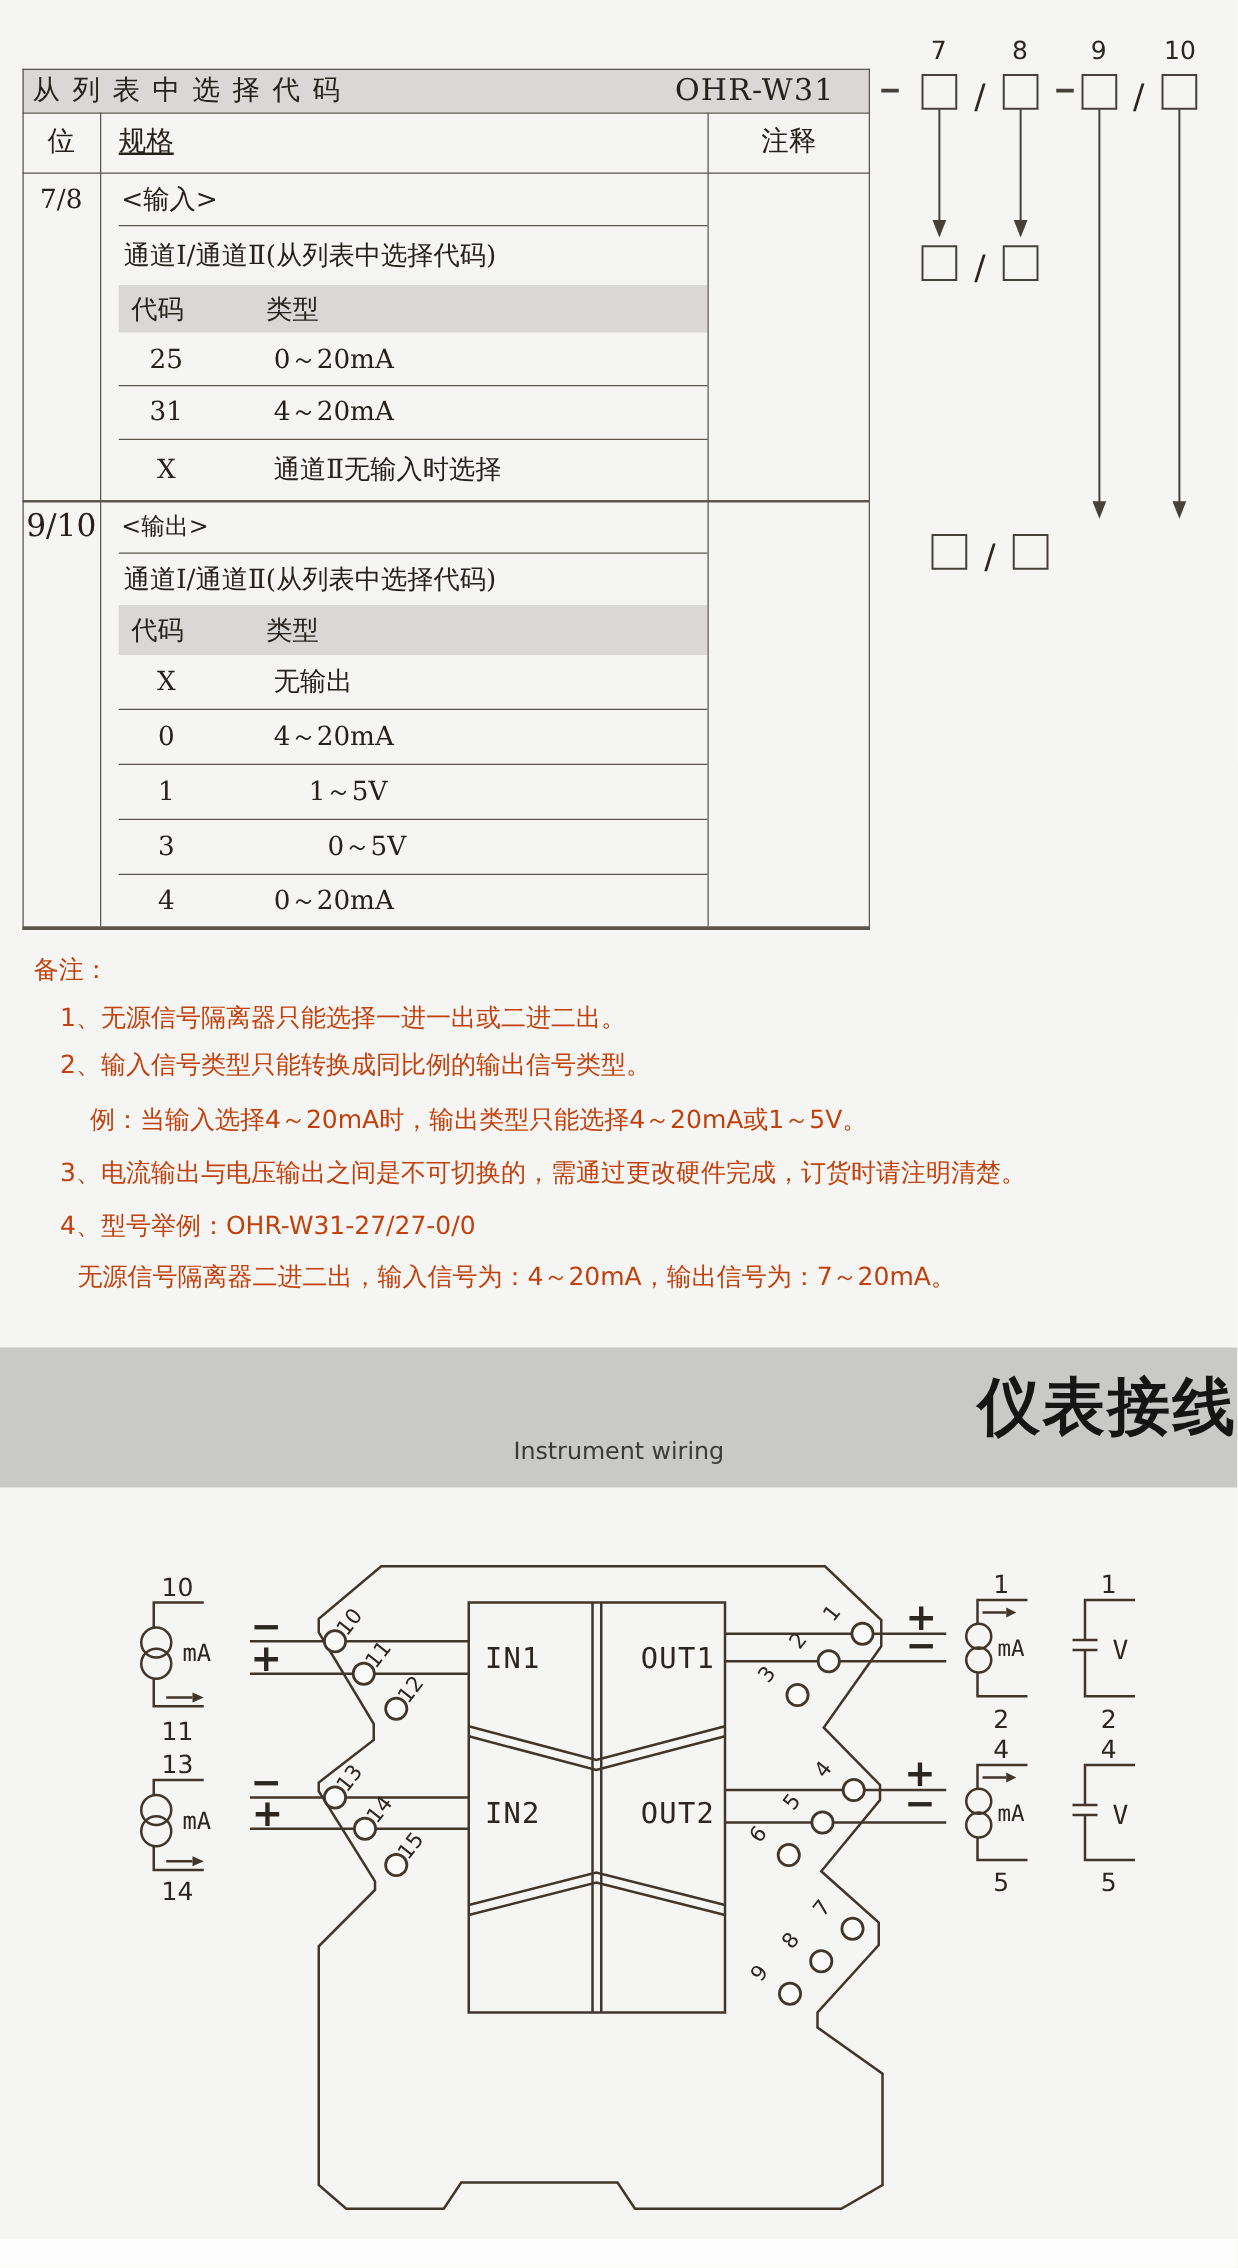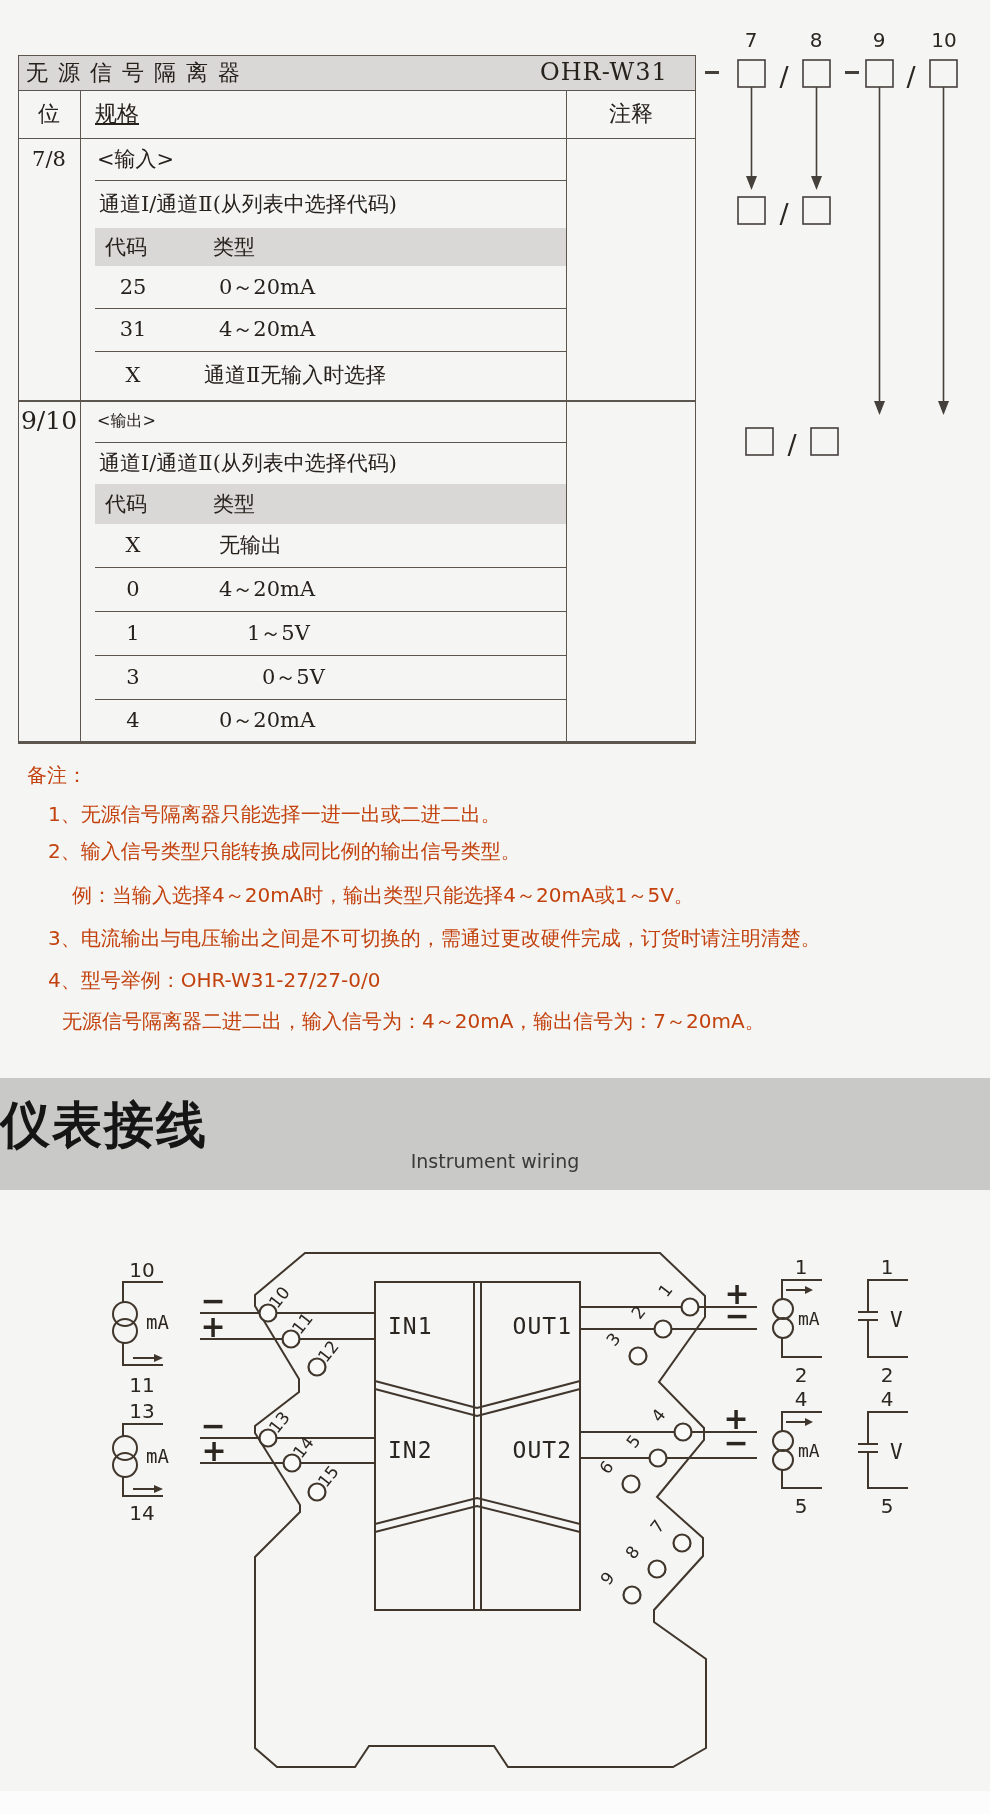--- a/index.html
+++ b/index.html
@@ -6,21 +6,21 @@
   .page { position:relative; width:990px; height:1814px; background:#f5f5f4; overflow:hidden;
           font-family:"DejaVu Sans",sans-serif; }
   .t  { position:absolute; color:#27211c; font-family:"DejaVu Serif","Liberation Serif",serif; white-space:nowrap; }
   .ctr { text-align:center; }
   .hl { position:absolute; background:#5c564f; height:1px; }
   .vl { position:absolute; background:#5c564f; width:1px; }
   .band { position:absolute; background:#d9d8d6; }
   .notes-line { position:absolute; color:#c2410c; font-family:"DejaVu Sans","Liberation Sans",sans-serif;
                 font-size:20px; white-space:nowrap; }
   .banner { position:absolute; left:0; top:1078px; width:990px; height:112px; background:#c9c9c8; }
-  .banner-title { position:absolute; left:0; top:14px; width:100%; text-align:left;
+  .banner-title { position:absolute; left:0; top:14px; width:100%; text-align:right;
                   font-size:50px; font-weight:bold; color:#151515; letter-spacing:2px;
                   font-family:"DejaVu Sans","Liberation Sans",sans-serif; }
   .banner-sub { position:absolute; left:0; top:72px; width:100%; text-align:center;
                 font-size:19px; color:#3a3a3a; font-family:"DejaVu Sans","Liberation Sans",sans-serif; }
   svg { position:absolute; left:0; top:0; }
   svg text { font-family:"DejaVu Sans","Liberation Sans",sans-serif; fill:#2c2620; }
   svg text.mono { font-family:"DejaVu Sans Mono","Liberation Mono",monospace; }
   .footer-strip { position:absolute; left:0; top:1791px; width:990px; height:23px; background:#fcfcfc; }
 </style>
 </head>
@@ -43,41 +43,41 @@
   <div class="hl" style="left:95px;top:567px;width:471px;"></div>
   <div class="hl" style="left:95px;top:611px;width:471px;"></div>
   <div class="hl" style="left:95px;top:655px;width:471px;"></div>
   <div class="hl" style="left:95px;top:699px;width:471px;"></div>
   <div class="hl" style="left:18px;top:741px;width:678px;height:3px;"></div>
   <div class="vl" style="left:18px;top:55px;height:689px;"></div>
   <div class="vl" style="left:695px;top:55px;height:689px;"></div>
   <div class="vl" style="left:80px;top:90px;height:651px;"></div>
   <div class="vl" style="left:566px;top:90px;height:651px;"></div>
 
-  <div class="t" style="left:26px;top:55px;height:35px;line-height:35px;font-size:22px;letter-spacing:10px;">无源信号隔离器</div>
+  <div class="t" style="left:26px;top:55px;height:35px;line-height:35px;font-size:22px;letter-spacing:10px;">从列表中选择代码</div>
   <div class="t" style="left:540px;top:55px;height:20px;line-height:35px;font-size:24px;letter-spacing:1px;">OHR-W31</div>
 
   <div class="t ctr" style="left:18px;top:90px;width:62px;height:48px;line-height:48px;font-size:22px;">位</div>
   <div class="t" style="left:95px;top:90px;height:48px;line-height:48px;font-size:22px;text-decoration:underline;">规格</div>
   <div class="t ctr" style="left:566px;top:90px;width:130px;height:48px;line-height:48px;font-size:22px;">注释</div>
 
   <div class="t ctr" style="left:18px;top:138px;width:62px;height:42px;line-height:42px;font-size:21px;">7/8</div>
   <div class="t" style="left:97px;top:138px;height:42px;line-height:42px;font-size:21px;">&lt;输入&gt;</div>
   <div class="t" style="left:99px;top:180px;height:48px;line-height:48px;font-size:21px;">通道Ⅰ/通道Ⅱ(从列表中选择代码)</div>
   <div class="t" style="left:105px;top:228px;height:38px;line-height:38px;font-size:21px;">代码</div>
   <div class="t" style="left:213px;top:228px;height:38px;line-height:38px;font-size:21px;">类型</div>
   <div class="t ctr" style="left:103px;top:266px;width:60px;height:42px;line-height:42px;font-size:21px;">25</div>
   <div class="t" style="left:219px;top:266px;height:42px;line-height:42px;font-size:21px;">0～20mA</div>
   <div class="t ctr" style="left:103px;top:308px;width:60px;height:43px;line-height:43px;font-size:21px;">31</div>
   <div class="t" style="left:219px;top:308px;height:43px;line-height:43px;font-size:21px;">4～20mA</div>
   <div class="t ctr" style="left:103px;top:351px;width:60px;height:49px;line-height:49px;font-size:21px;">X</div>
-  <div class="t" style="left:204px;top:351px;height:49px;line-height:49px;font-size:21px;">通道Ⅱ无输入时选择</div>
+  <div class="t" style="left:219px;top:351px;height:49px;line-height:49px;font-size:21px;">通道Ⅱ无输入时选择</div>
 
   <div class="t ctr" style="left:18px;top:400px;width:62px;height:42px;line-height:42px;font-size:25px;">9/10</div>
-  <div class="t" style="left:97px;top:400px;height:42px;line-height:42px;font-size:16px;">&lt;输出&gt;</div>
+  <div class="t" style="left:97px;top:400px;height:42px;line-height:42px;font-size:19px;">&lt;输出&gt;</div>
   <div class="t" style="left:99px;top:442px;height:42px;line-height:42px;font-size:21px;">通道Ⅰ/通道Ⅱ(从列表中选择代码)</div>
   <div class="t" style="left:105px;top:484px;height:40px;line-height:40px;font-size:21px;">代码</div>
   <div class="t" style="left:213px;top:484px;height:40px;line-height:40px;font-size:21px;">类型</div>
   <div class="t ctr" style="left:103px;top:524px;width:60px;height:43px;line-height:43px;font-size:21px;">X</div>
   <div class="t" style="left:219px;top:524px;height:43px;line-height:43px;font-size:21px;">无输出</div>
   <div class="t ctr" style="left:103px;top:567px;width:60px;height:44px;line-height:44px;font-size:21px;">0</div>
   <div class="t" style="left:219px;top:567px;height:44px;line-height:44px;font-size:21px;">4～20mA</div>
   <div class="t ctr" style="left:103px;top:611px;width:60px;height:44px;line-height:44px;font-size:21px;">1</div>
   <div class="t" style="left:231px;top:611px;height:44px;line-height:44px;font-size:21px;margin-left:16px;">1～5V</div>
   <div class="t ctr" style="left:103px;top:655px;width:60px;height:44px;line-height:44px;font-size:21px;">3</div>

